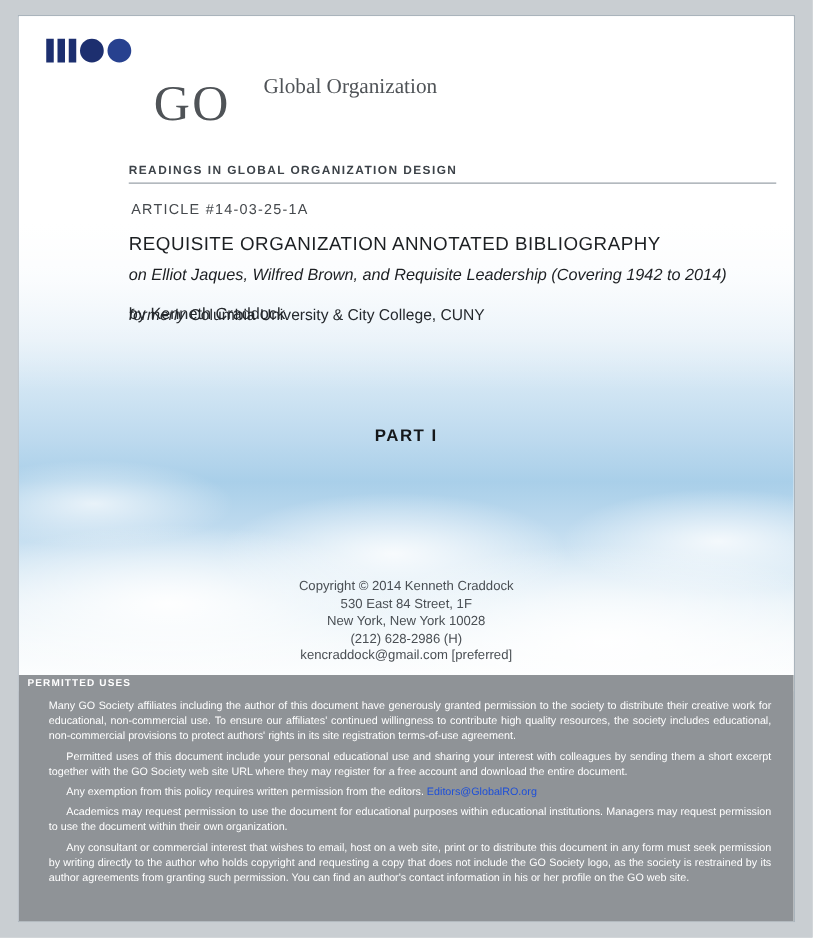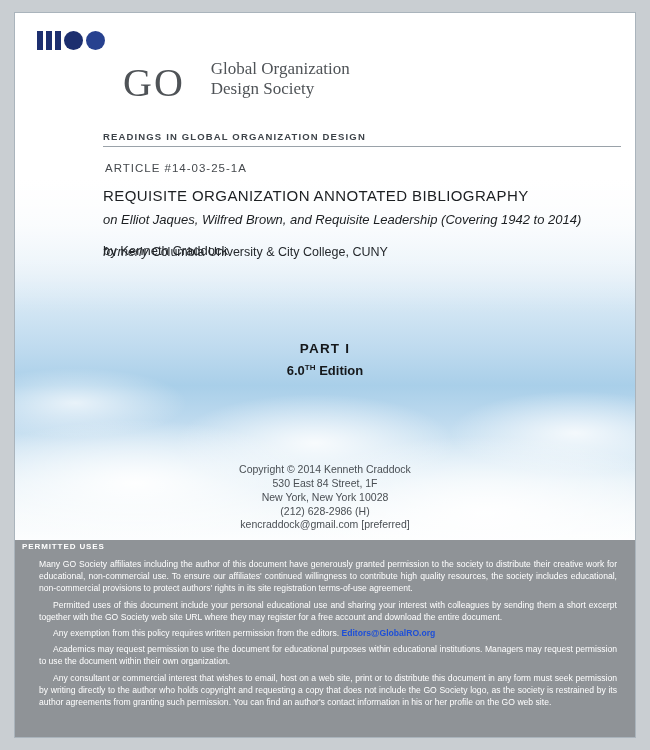--- a/index.html
+++ b/index.html
@@ -240,21 +240,21 @@
     font-size: 8.6px;
     line-height: 1.42;
     color: #ffffff;
     text-align: justify;
   }
   .permitted-body p { margin: 0 0 4px 0; }
   .permitted-body p.indent { text-indent: 14px; }
   .permitted-body a {
     color: #1d4fd8;
     text-decoration: none;
-    font-weight: bold;
+    font-weight: normal;
   }
 </style>
 </head>
 <body>
 
 <div id="page">
   <div class="cover-frame">
 
     <div class="sky"></div>
     <div class="sky-top-white"></div>
@@ -264,43 +264,38 @@
       <div class="bar"></div>
       <div class="bar"></div>
       <div class="dot"></div>
       <div class="dot light"></div>
     </div>
 
     <div class="brand">
       <div class="go">GO</div>
       <div class="brand-text">
         <div>Global Organization</div>
-        <div>Design Society</div>
       </div>
     </div>
 
     <div class="section-label">READINGS IN GLOBAL ORGANIZATION DESIGN</div>
     <div class="rule"></div>
 
     <div class="article-no">ARTICLE #14-03-25-1A</div>
 
     <div class="doc-title">REQUISITE ORGANIZATION ANNOTATED BIBLIOGRAPHY</div>
     <div class="doc-subtitle">on Elliot Jaques, Wilfred Brown, and Requisite Leadership (Covering 1942 to 2014)</div>
 
     <div class="byline">by Kenneth Craddock</div>
     <div class="byline-2">
       <em>formerly</em>
       <span>Columbia University  &amp;  City College, CUNY</span>
     </div>
 
     <div class="part">PART I</div>
-    <div class="edition">
-      <span>6.0</span><sup>TH</sup>
-      <span>Edition</span>
-    </div>
 
     <div class="copyright">
       <div>Copyright © 2014 Kenneth Craddock</div>
       <div>530 East 84 Street, 1F</div>
       <div>New York, New York  10028</div>
       <div>(212)  628-2986  (H)</div>
       <div>kencraddock@gmail.com  [preferred]</div>
     </div>
 
     <div class="permitted">

